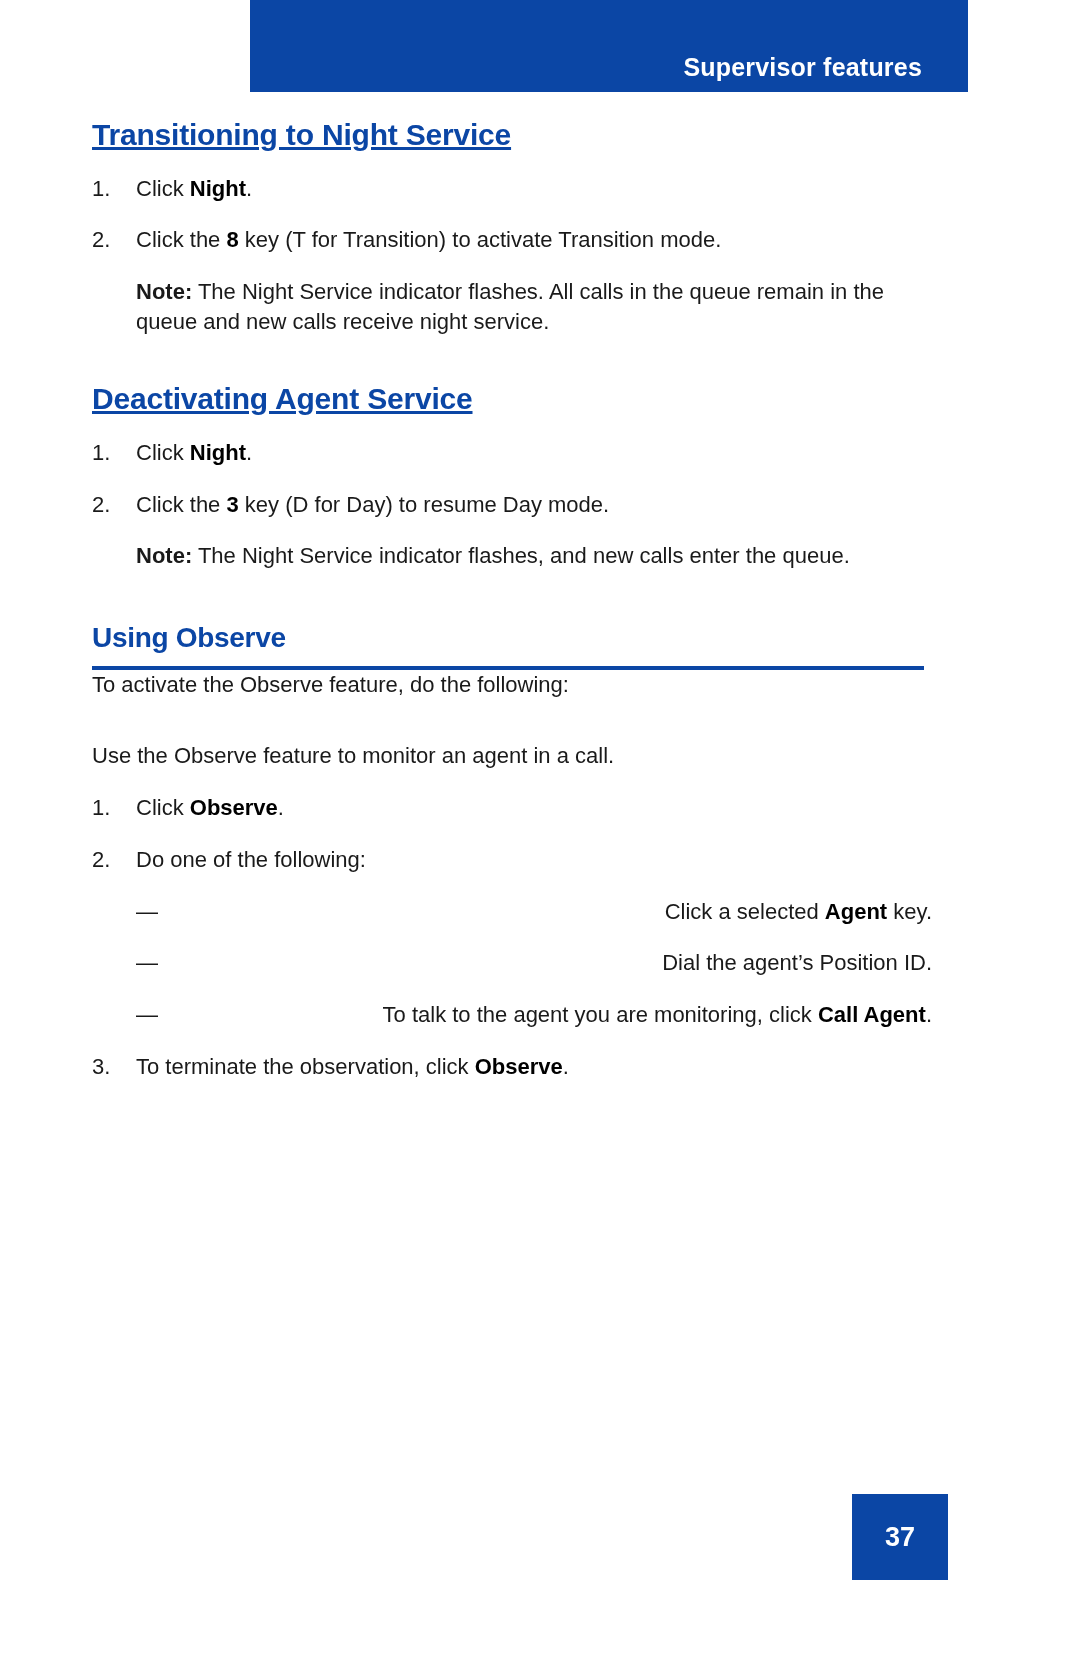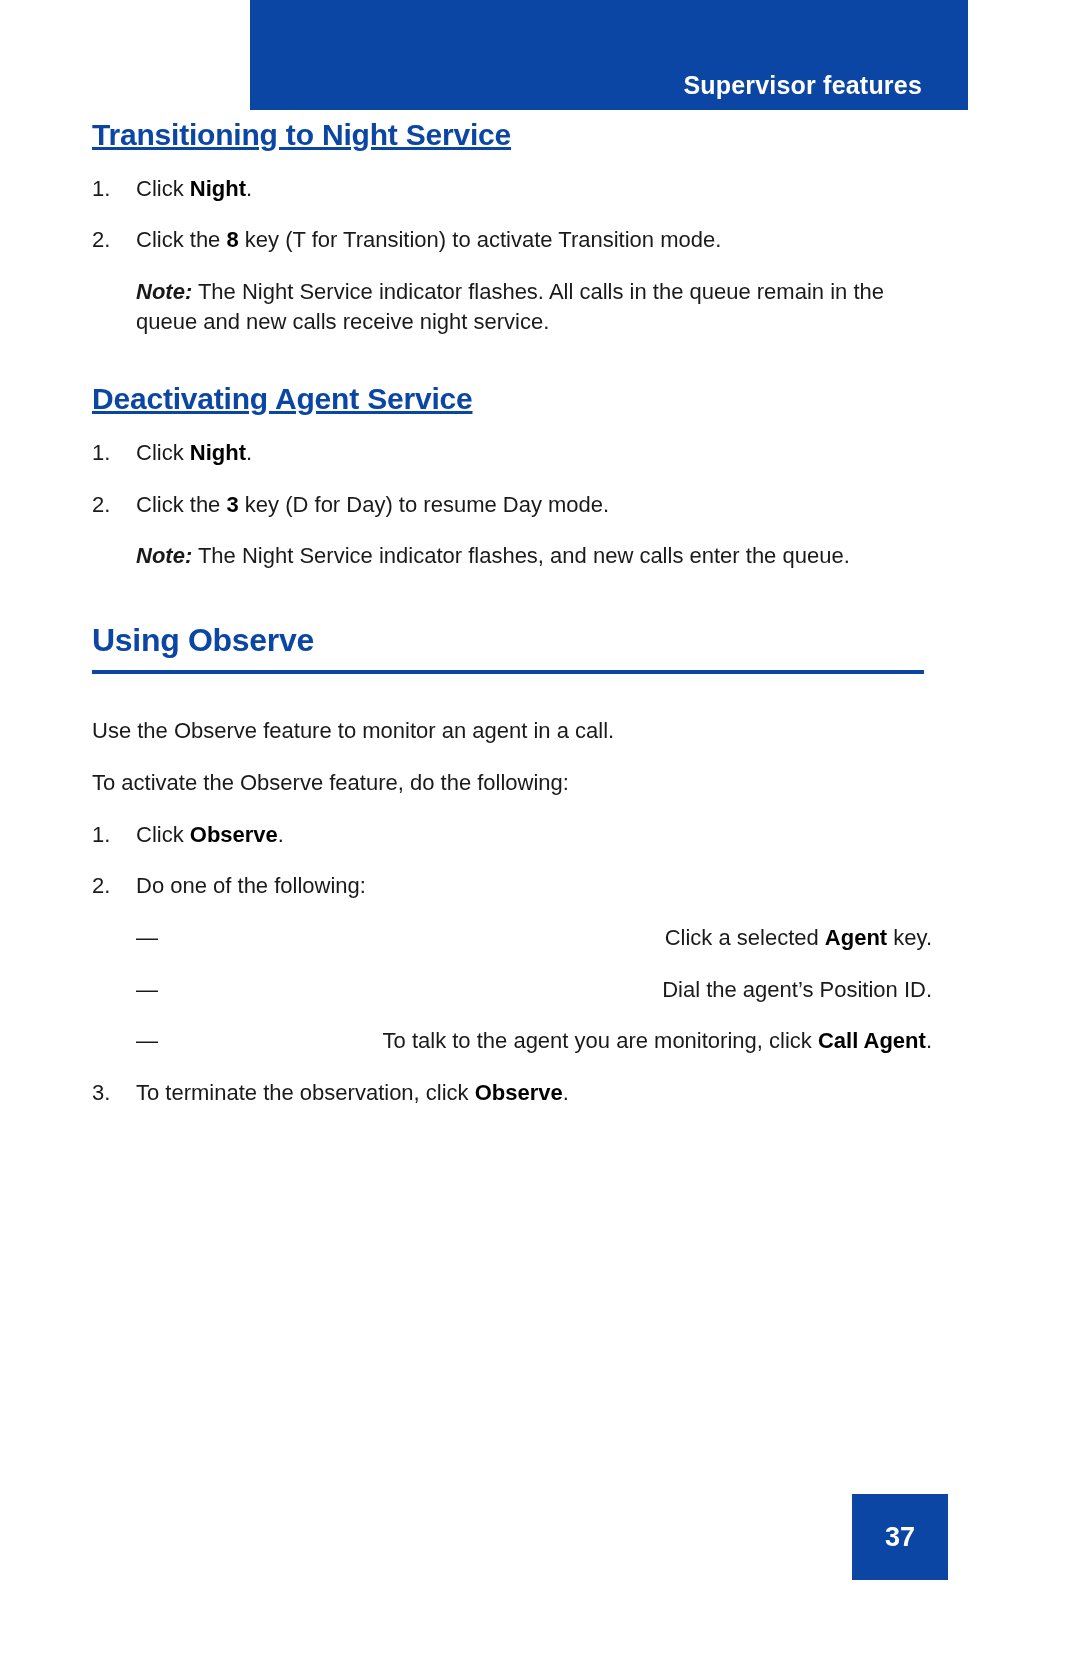--- a/index.html
+++ b/index.html
@@ -15,21 +15,21 @@
     color: #000000;
     overflow: hidden;
   }
 
   
   .header-band {
     position: absolute;
     left: 250px;
     top: 0;
     width: 718px;
-    height: 110px;
+    height: 92px;
     background: #0b46a5;
     display: flex;
     align-items: flex-end;
     justify-content: flex-end;
     box-sizing: border-box;
     padding: 0 46px 12px 0;
   }
   .header-title {
     color: #ffffff;
     font-size: 25px;
@@ -54,21 +54,21 @@
     margin: 0 0 22px 0;
     letter-spacing: -0.2px;
     line-height: 1.12;
     text-decoration: underline;
   }
   h2.section-heading.second {
     margin-top: 46px;
   }
   h1.major-heading {
     color: #0b46a5;
-    font-size: 32px;
+    font-size: 28px;
     font-weight: bold;
     margin: 0;
     padding: 0;
     letter-spacing: -0.3px;
     line-height: 1.1;
   }
   .major-heading-wrap {
     margin-top: 52px;
     margin-bottom: 0;
   }
@@ -108,21 +108,20 @@
 
   
   .note-block {
     margin: 0 0 22px 44px;
     font-size: 22px;
     line-height: 1.35;
     color: #1a1a1a;
   }
   .note-label {
     font-weight: bold;
-    font-style: italic;
   }
 
   
   .dash-item {
     display: flex;
     font-size: 22px;
     line-height: 1.35;
     margin: 0 0 22px 44px;
     color: #1a1a1a;
   }
@@ -200,23 +199,23 @@
 
   <div class="note-block">
     <span class="note-label">Note:</span><span> The Night Service indicator flashes, and new calls enter the queue.</span>
   </div>
 
   <div class="major-heading-wrap">
     <h1 class="major-heading">Using Observe</h1>
     <div class="heading-rule"></div>
   </div>
 
+  <p class="body-text">To activate the Observe feature, do the following:</p>
+
   <p class="body-text after-rule">Use the Observe feature to monitor an agent in a call.</p>
-
-  <p class="body-text">To activate the Observe feature, do the following:</p>
 
   <div class="num-item">
     <span class="num-marker">1.</span>
     <span class="num-body"><span>Click </span><span class="key-blue">Observe</span><span>.</span></span>
   </div>
 
   <div class="num-item">
     <span class="num-marker">2.</span>
     <span class="num-body"><span>Do one of the following:</span><span class="key-blue"></span><span></span></span>
   </div>

